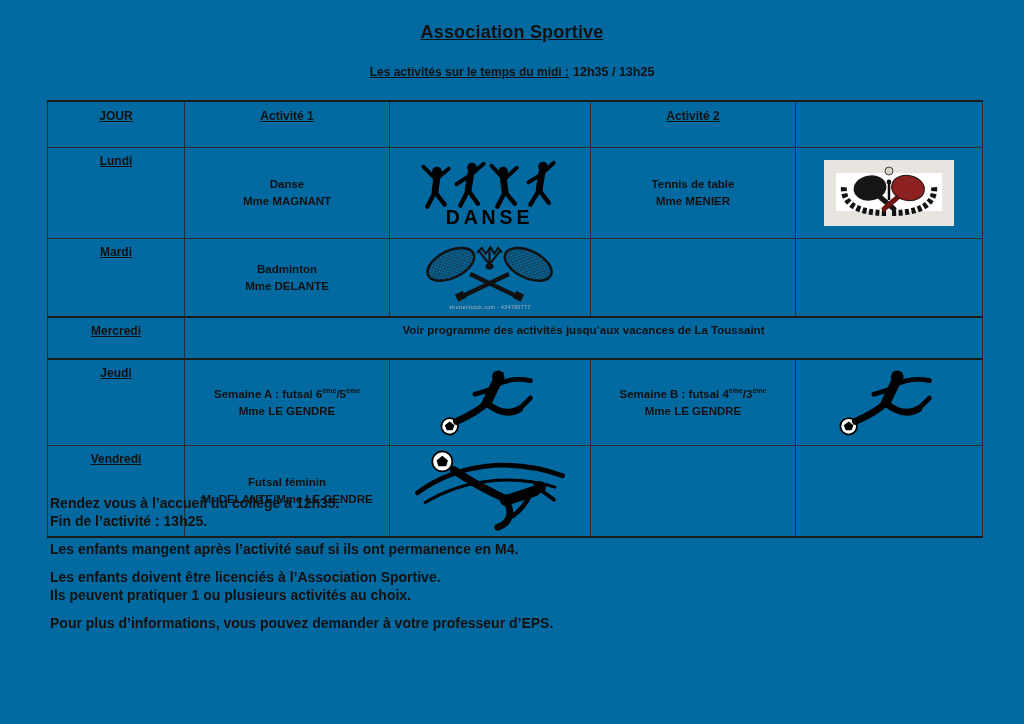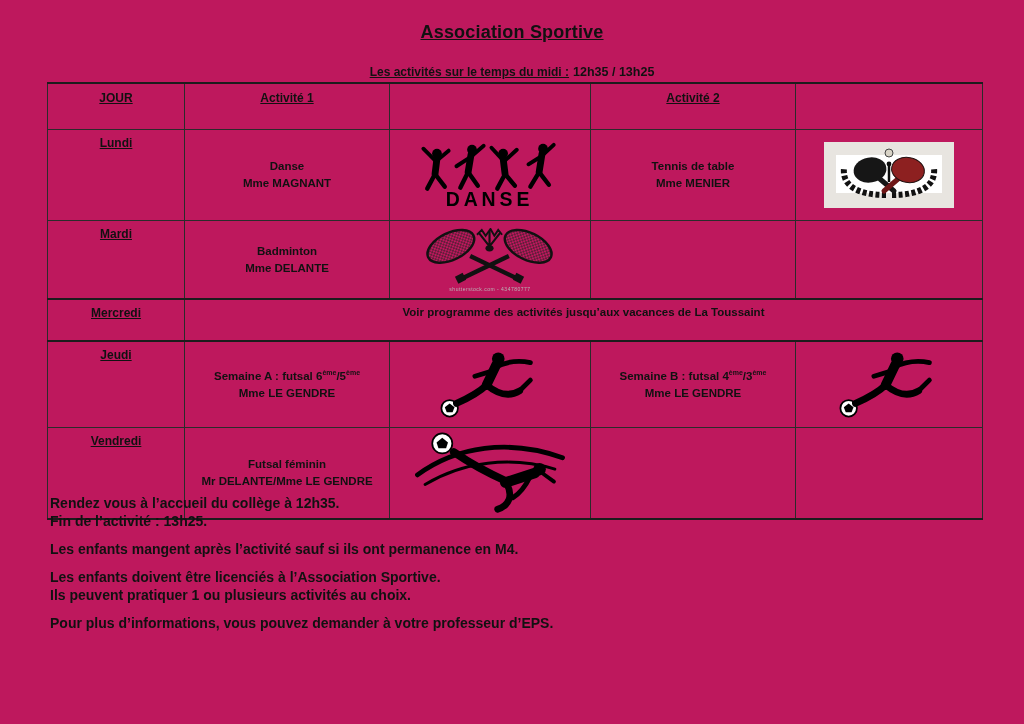--- a/index.html
+++ b/index.html
@@ -1,28 +1,28 @@
 <!DOCTYPE html>
 <html><head>
 <meta charset="utf-8">
 <style>
   html,body{margin:0;padding:0;background:#ffffff;}
   .page{
-    position:relative;width:1024px;height:724px;background:#be185d;overflow:hidden;
+    position:relative;width:1024px;height:724px;background:#0369a1;overflow:hidden;
     font-family:"Liberation Sans",sans-serif;color:#111;
   }
   
   .title-block{position:absolute;top:22px;left:0;width:100%;text-align:center;}
   .doc-title{font-size:18px;font-weight:bold;text-decoration:underline;letter-spacing:.2px;}
   .subtitle-block{position:absolute;top:62px;left:0;width:100%;text-align:center;}
   .doc-subtitle{font-size:12px;font-weight:bold;text-decoration:underline;}
   .doc-subtitle-time{font-size:12.5px;font-weight:bold;margin-left:4px;}
   
   table.schedule{
-    position:absolute;left:47px;top:82px;width:930px;
+    position:absolute;left:47px;top:100px;width:930px;
     border-collapse:collapse;table-layout:fixed;
   }
   table.schedule td{
     border:1.4px solid #2b2b2b;padding:0;vertical-align:middle;
     font-size:11.5px;font-weight:bold;text-align:center;overflow:hidden;
   }
   tr.r-head td{border-top:2.4px solid #1c1c1c;}
   tr.r-mercredi td{border-top:2.2px solid #1c1c1c;border-bottom:2.2px solid #1c1c1c;}
   tr.r-vendredi td{border-bottom:2.4px solid #1c1c1c;}
   .c-day{width:136px;}

